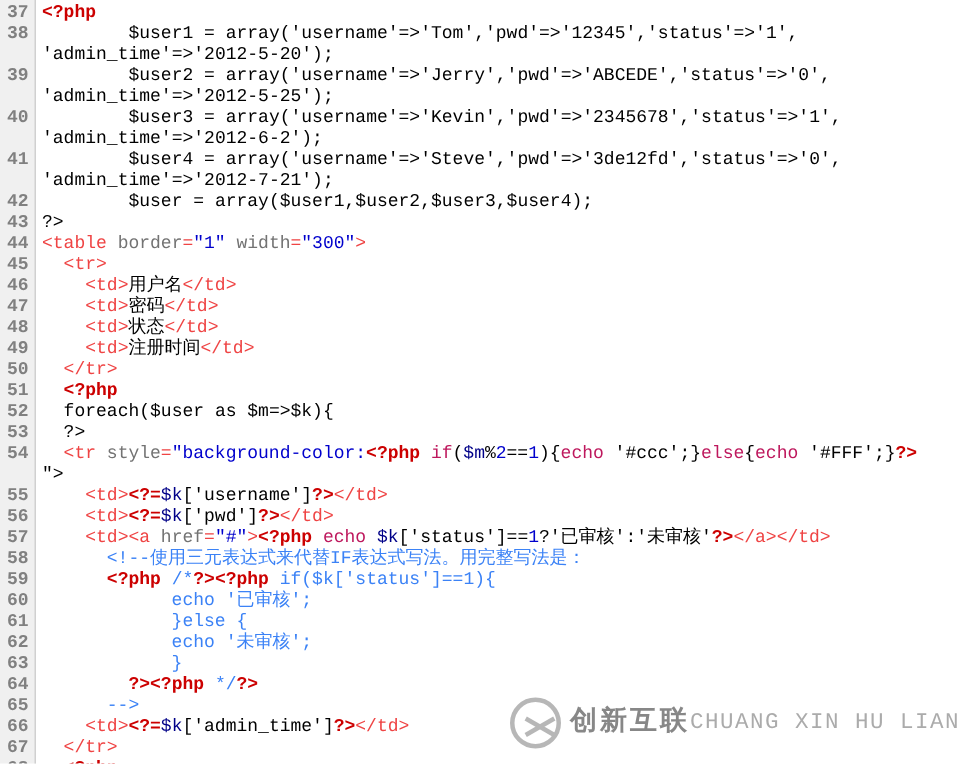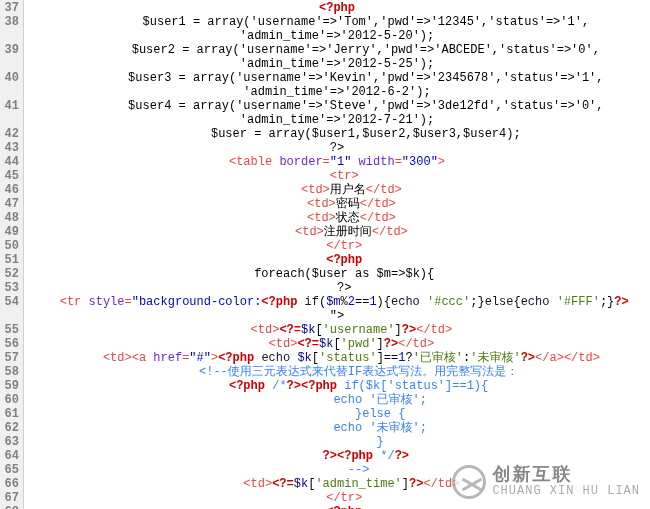--- a/index.html
+++ b/index.html
@@ -27,30 +27,30 @@
     white-space: pre;
     min-width: 24px;
   }
   .code {
     padding: 2px 4px;
     white-space: pre;
     flex: 1;
   }
   .t-phptag   { color: #cc0000; font-weight: bold; }
   .t-var      { color: #000088; }
-  .t-keyword  { color: #0f172a; }
-  .t-string   { color: #4d7c0f; }
+  .t-keyword  { color: #be185d; }
+  .t-string   { color: #000000; }
   .t-num      { color: #0000cc; }
   .t-html     { color: #ef4444; }
-  .t-attr     { color: #6d28d9; }
+  .t-attr     { color: #737373; }
   .t-val      { color: #0000cc; }
   .t-comment  { color: #3b82f6; }
   .t-plain    { color: #000000; }
   .gline { display:block; height: 14px; font-weight: bold; }
-  .cline { display:block; height: 14px; text-align: center; }
+  .cline { display:block; height: 14px; }
   .watermark {
     position: absolute;
     right: 10px;
     bottom: 10px;
     display:flex;
     align-items:center;
     gap:6px;
     opacity:0.7;
     pointer-events:none;
   }
@@ -69,23 +69,23 @@
     content:"";
     position:absolute;
     width:22px;
     height:3px;
     background:#999;
     top:15px;
     left:6px;
   }
   .wm-ico::before{ transform:rotate(30deg);}
   .wm-ico::after{ transform:rotate(-30deg);}
-  .wm-text { display:flex; flex-direction:column; }
+  .wm-text { display:flex; }
   .wm-cn { font-size:18px; font-weight:bold; color:#555; letter-spacing:2px; line-height:1;}
-  .wm-en { font-size:12px; color:#888; letter-spacing:1px; line-height:1.2;}
+  .wm-en { font-size:15px; color:#888; letter-spacing:1px; line-height:1.2;}
 </style>
 </head>
 <body>
 
 <div class="editor">
   <div class="gutter" id="gutter"><span class="gline">37</span><span class="gline">38</span><span class="gline"></span><span class="gline">39</span><span class="gline"></span><span class="gline">40</span><span class="gline"></span><span class="gline">41</span><span class="gline"></span><span class="gline">42</span><span class="gline">43</span><span class="gline">44</span><span class="gline">45</span><span class="gline">46</span><span class="gline">47</span><span class="gline">48</span><span class="gline">49</span><span class="gline">50</span><span class="gline">51</span><span class="gline">52</span><span class="gline">53</span><span class="gline">54</span><span class="gline"></span><span class="gline">55</span><span class="gline">56</span><span class="gline">57</span><span class="gline">58</span><span class="gline">59</span><span class="gline">60</span><span class="gline">61</span><span class="gline">62</span><span class="gline">63</span><span class="gline">64</span><span class="gline">65</span><span class="gline">66</span><span class="gline">67</span><span class="gline">68</span></div>
   <div class="code" id="code"><span class="cline"><span class="t-phptag">&lt;?php</span></span><span class="cline"><span class="t-plain"> </span><span class="t-plain"> </span><span class="t-plain"> </span><span class="t-plain"> </span><span class="t-plain"> </span><span class="t-plain"> </span><span class="t-plain"> </span><span class="t-plain"> </span><span class="t-plain">$</span><span class="t-plain">u</span><span class="t-plain">s</span><span class="t-plain">e</span><span class="t-plain">r</span><span class="t-plain">1</span><span class="t-plain"> </span><span class="t-plain">=</span><span class="t-plain"> </span><span class="t-plain">a</span><span class="t-plain">r</span><span class="t-plain">r</span><span class="t-plain">a</span><span class="t-plain">y</span><span class="t-plain">(</span><span class="t-plain">'</span><span class="t-plain">u</span><span class="t-plain">s</span><span class="t-plain">e</span><span class="t-plain">r</span><span class="t-plain">n</span><span class="t-plain">a</span><span class="t-plain">m</span><span class="t-plain">e</span><span class="t-plain">'</span><span class="t-plain">=</span><span class="t-plain">&gt;</span><span class="t-plain">'</span><span class="t-plain">T</span><span class="t-plain">o</span><span class="t-plain">m</span><span class="t-plain">'</span><span class="t-plain">,</span><span class="t-plain">'</span><span class="t-plain">p</span><span class="t-plain">w</span><span class="t-plain">d</span><span class="t-plain">'</span><span class="t-plain">=</span><span class="t-plain">&gt;</span><span class="t-plain">'</span><span class="t-plain">1</span><span class="t-plain">2</span><span class="t-plain">3</span><span class="t-plain">4</span><span class="t-plain">5</span><span class="t-plain">'</span><span class="t-plain">,</span><span class="t-plain">'</span><span class="t-plain">s</span><span class="t-plain">t</span><span class="t-plain">a</span><span class="t-plain">t</span><span class="t-plain">u</span><span class="t-plain">s</span><span class="t-plain">'</span><span class="t-plain">=</span><span class="t-plain">&gt;</span><span class="t-plain">'</span><span class="t-plain">1</span><span class="t-plain">'</span><span class="t-plain">,</span></span><span class="cline"><span class="t-plain">'</span><span class="t-plain">a</span><span class="t-plain">d</span><span class="t-plain">m</span><span class="t-plain">i</span><span class="t-plain">n</span><span class="t-plain">_</span><span class="t-plain">t</span><span class="t-plain">i</span><span class="t-plain">m</span><span class="t-plain">e</span><span class="t-plain">'</span><span class="t-plain">=</span><span class="t-plain">&gt;</span><span class="t-plain">'</span><span class="t-plain">2</span><span class="t-plain">0</span><span class="t-plain">1</span><span class="t-plain">2</span><span class="t-plain">-</span><span class="t-plain">5</span><span class="t-plain">-</span><span class="t-plain">2</span><span class="t-plain">0</span><span class="t-plain">'</span><span class="t-plain">)</span><span class="t-plain">;</span></span><span class="cline"><span class="t-plain"> </span><span class="t-plain"> </span><span class="t-plain"> </span><span class="t-plain"> </span><span class="t-plain"> </span><span class="t-plain"> </span><span class="t-plain"> </span><span class="t-plain"> </span><span class="t-plain">$</span><span class="t-plain">u</span><span class="t-plain">s</span><span class="t-plain">e</span><span class="t-plain">r</span><span class="t-plain">2</span><span class="t-plain"> </span><span class="t-plain">=</span><span class="t-plain"> </span><span class="t-plain">a</span><span class="t-plain">r</span><span class="t-plain">r</span><span class="t-plain">a</span><span class="t-plain">y</span><span class="t-plain">(</span><span class="t-plain">'</span><span class="t-plain">u</span><span class="t-plain">s</span><span class="t-plain">e</span><span class="t-plain">r</span><span class="t-plain">n</span><span class="t-plain">a</span><span class="t-plain">m</span><span class="t-plain">e</span><span class="t-plain">'</span><span class="t-plain">=</span><span class="t-plain">&gt;</span><span class="t-plain">'</span><span class="t-plain">J</span><span class="t-plain">e</span><span class="t-plain">r</span><span class="t-plain">r</span><span class="t-plain">y</span><span class="t-plain">'</span><span class="t-plain">,</span><span class="t-plain">'</span><span class="t-plain">p</span><span class="t-plain">w</span><span class="t-plain">d</span><span class="t-plain">'</span><span class="t-plain">=</span><span class="t-plain">&gt;</span><span class="t-plain">'</span><span class="t-plain">A</span><span class="t-plain">B</span><span class="t-plain">C</span><span class="t-plain">E</span><span class="t-plain">D</span><span class="t-plain">E</span><span class="t-plain">'</span><span class="t-plain">,</span><span class="t-plain">'</span><span class="t-plain">s</span><span class="t-plain">t</span><span class="t-plain">a</span><span class="t-plain">t</span><span class="t-plain">u</span><span class="t-plain">s</span><span class="t-plain">'</span><span class="t-plain">=</span><span class="t-plain">&gt;</span><span class="t-plain">'</span><span class="t-plain">0</span><span class="t-plain">'</span><span class="t-plain">,</span></span><span class="cline"><span class="t-plain">'</span><span class="t-plain">a</span><span class="t-plain">d</span><span class="t-plain">m</span><span class="t-plain">i</span><span class="t-plain">n</span><span class="t-plain">_</span><span class="t-plain">t</span><span class="t-plain">i</span><span class="t-plain">m</span><span class="t-plain">e</span><span class="t-plain">'</span><span class="t-plain">=</span><span class="t-plain">&gt;</span><span class="t-plain">'</span><span class="t-plain">2</span><span class="t-plain">0</span><span class="t-plain">1</span><span class="t-plain">2</span><span class="t-plain">-</span><span class="t-plain">5</span><span class="t-plain">-</span><span class="t-plain">2</span><span class="t-plain">5</span><span class="t-plain">'</span><span class="t-plain">)</span><span class="t-plain">;</span></span><span class="cline"><span class="t-plain"> </span><span class="t-plain"> </span><span class="t-plain"> </span><span class="t-plain"> </span><span class="t-plain"> </span><span class="t-plain"> </span><span class="t-plain"> </span><span class="t-plain"> </span><span class="t-plain">$</span><span class="t-plain">u</span><span class="t-plain">s</span><span class="t-plain">e</span><span class="t-plain">r</span><span class="t-plain">3</span><span class="t-plain"> </span><span class="t-plain">=</span><span class="t-plain"> </span><span class="t-plain">a</span><span class="t-plain">r</span><span class="t-plain">r</span><span class="t-plain">a</span><span class="t-plain">y</span><span class="t-plain">(</span><span class="t-plain">'</span><span class="t-plain">u</span><span class="t-plain">s</span><span class="t-plain">e</span><span class="t-plain">r</span><span class="t-plain">n</span><span class="t-plain">a</span><span class="t-plain">m</span><span class="t-plain">e</span><span class="t-plain">'</span><span class="t-plain">=</span><span class="t-plain">&gt;</span><span class="t-plain">'</span><span class="t-plain">K</span><span class="t-plain">e</span><span class="t-plain">v</span><span class="t-plain">i</span><span class="t-plain">n</span><span class="t-plain">'</span><span class="t-plain">,</span><span class="t-plain">'</span><span class="t-plain">p</span><span class="t-plain">w</span><span class="t-plain">d</span><span class="t-plain">'</span><span class="t-plain">=</span><span class="t-plain">&gt;</span><span class="t-plain">'</span><span class="t-plain">2</span><span class="t-plain">3</span><span class="t-plain">4</span><span class="t-plain">5</span><span class="t-plain">6</span><span class="t-plain">7</span><span class="t-plain">8</span><span class="t-plain">'</span><span class="t-plain">,</span><span class="t-plain">'</span><span class="t-plain">s</span><span class="t-plain">t</span><span class="t-plain">a</span><span class="t-plain">t</span><span class="t-plain">u</span><span class="t-plain">s</span><span class="t-plain">'</span><span class="t-plain">=</span><span class="t-plain">&gt;</span><span class="t-plain">'</span><span class="t-plain">1</span><span class="t-plain">'</span><span class="t-plain">,</span></span><span class="cline"><span class="t-plain">'</span><span class="t-plain">a</span><span class="t-plain">d</span><span class="t-plain">m</span><span class="t-plain">i</span><span class="t-plain">n</span><span class="t-plain">_</span><span class="t-plain">t</span><span class="t-plain">i</span><span class="t-plain">m</span><span class="t-plain">e</span><span class="t-plain">'</span><span class="t-plain">=</span><span class="t-plain">&gt;</span><span class="t-plain">'</span><span class="t-plain">2</span><span class="t-plain">0</span><span class="t-plain">1</span><span class="t-plain">2</span><span class="t-plain">-</span><span class="t-plain">6</span><span class="t-plain">-</span><span class="t-plain">2</span><span class="t-plain">'</span><span class="t-plain">)</span><span class="t-plain">;</span></span><span class="cline"><span class="t-plain"> </span><span class="t-plain"> </span><span class="t-plain"> </span><span class="t-plain"> </span><span class="t-plain"> </span><span class="t-plain"> </span><span class="t-plain"> </span><span class="t-plain"> </span><span class="t-plain">$</span><span class="t-plain">u</span><span class="t-plain">s</span><span class="t-plain">e</span><span class="t-plain">r</span><span class="t-plain">4</span><span class="t-plain"> </span><span class="t-plain">=</span><span class="t-plain"> </span><span class="t-plain">a</span><span class="t-plain">r</span><span class="t-plain">r</span><span class="t-plain">a</span><span class="t-plain">y</span><span class="t-plain">(</span><span class="t-plain">'</span><span class="t-plain">u</span><span class="t-plain">s</span><span class="t-plain">e</span><span class="t-plain">r</span><span class="t-plain">n</span><span class="t-plain">a</span><span class="t-plain">m</span><span class="t-plain">e</span><span class="t-plain">'</span><span class="t-plain">=</span><span class="t-plain">&gt;</span><span class="t-plain">'</span><span class="t-plain">S</span><span class="t-plain">t</span><span class="t-plain">e</span><span class="t-plain">v</span><span class="t-plain">e</span><span class="t-plain">'</span><span class="t-plain">,</span><span class="t-plain">'</span><span class="t-plain">p</span><span class="t-plain">w</span><span class="t-plain">d</span><span class="t-plain">'</span><span class="t-plain">=</span><span class="t-plain">&gt;</span><span class="t-plain">'</span><span class="t-plain">3</span><span class="t-plain">d</span><span class="t-plain">e</span><span class="t-plain">1</span><span class="t-plain">2</span><span class="t-plain">f</span><span class="t-plain">d</span><span class="t-plain">'</span><span class="t-plain">,</span><span class="t-plain">'</span><span class="t-plain">s</span><span class="t-plain">t</span><span class="t-plain">a</span><span class="t-plain">t</span><span class="t-plain">u</span><span class="t-plain">s</span><span class="t-plain">'</span><span class="t-plain">=</span><span class="t-plain">&gt;</span><span class="t-plain">'</span><span class="t-plain">0</span><span class="t-plain">'</span><span class="t-plain">,</span></span><span class="cline"><span class="t-plain">'</span><span class="t-plain">a</span><span class="t-plain">d</span><span class="t-plain">m</span><span class="t-plain">i</span><span class="t-plain">n</span><span class="t-plain">_</span><span class="t-plain">t</span><span class="t-plain">i</span><span class="t-plain">m</span><span class="t-plain">e</span><span class="t-plain">'</span><span class="t-plain">=</span><span class="t-plain">&gt;</span><span class="t-plain">'</span><span class="t-plain">2</span><span class="t-plain">0</span><span class="t-plain">1</span><span class="t-plain">2</span><span class="t-plain">-</span><span class="t-plain">7</span><span class="t-plain">-</span><span class="t-plain">2</span><span class="t-plain">1</span><span class="t-plain">'</span><span class="t-plain">)</span><span class="t-plain">;</span></span><span class="cline"><span class="t-plain"> </span><span class="t-plain"> </span><span class="t-plain"> </span><span class="t-plain"> </span><span class="t-plain"> </span><span class="t-plain"> </span><span class="t-plain"> </span><span class="t-plain"> </span><span class="t-plain">$</span><span class="t-plain">u</span><span class="t-plain">s</span><span class="t-plain">e</span><span class="t-plain">r</span><span class="t-plain"> </span><span class="t-plain">=</span><span class="t-plain"> </span><span class="t-plain">a</span><span class="t-plain">r</span><span class="t-plain">r</span><span class="t-plain">a</span><span class="t-plain">y</span><span class="t-plain">(</span><span class="t-plain">$</span><span class="t-plain">u</span><span class="t-plain">s</span><span class="t-plain">e</span><span class="t-plain">r</span><span class="t-plain">1</span><span class="t-plain">,</span><span class="t-plain">$</span><span class="t-plain">u</span><span class="t-plain">s</span><span class="t-plain">e</span><span class="t-plain">r</span><span class="t-plain">2</span><span class="t-plain">,</span><span class="t-plain">$</span><span class="t-plain">u</span><span class="t-plain">s</span><span class="t-plain">e</span><span class="t-plain">r</span><span class="t-plain">3</span><span class="t-plain">,</span><span class="t-plain">$</span><span class="t-plain">u</span><span class="t-plain">s</span><span class="t-plain">e</span><span class="t-plain">r</span><span class="t-plain">4</span><span class="t-plain">)</span><span class="t-plain">;</span></span><span class="cline"><span class="t-plain">?</span><span class="t-plain">&gt;</span></span><span class="cline"><span class="t-html">&lt;table</span> <span class="t-attr">border</span><span class="t-html">=</span><span class="t-val">"1"</span> <span class="t-attr">width</span><span class="t-html">=</span><span class="t-val">"300"</span><span class="t-html">&gt;</span></span><span class="cline"><span class="t-plain"> </span><span class="t-plain"> </span><span class="t-html">&lt;tr</span><span class="t-html">&gt;</span></span><span class="cline"><span class="t-plain"> </span><span class="t-plain"> </span><span class="t-plain"> </span><span class="t-plain"> </span><span class="t-html">&lt;td</span><span class="t-html">&gt;</span><span class="t-plain">用</span><span class="t-plain">户</span><span class="t-plain">名</span><span class="t-html">&lt;/td</span><span class="t-html">&gt;</span></span><span class="cline"><span class="t-plain"> </span><span class="t-plain"> </span><span class="t-plain"> </span><span class="t-plain"> </span><span class="t-html">&lt;td</span><span class="t-html">&gt;</span><span class="t-plain">密</span><span class="t-plain">码</span><span class="t-html">&lt;/td</span><span class="t-html">&gt;</span></span><span class="cline"><span class="t-plain"> </span><span class="t-plain"> </span><span class="t-plain"> </span><span class="t-plain"> </span><span class="t-html">&lt;td</span><span class="t-html">&gt;</span><span class="t-plain">状</span><span class="t-plain">态</span><span class="t-html">&lt;/td</span><span class="t-html">&gt;</span></span><span class="cline"><span class="t-plain"> </span><span class="t-plain"> </span><span class="t-plain"> </span><span class="t-plain"> </span><span class="t-html">&lt;td</span><span class="t-html">&gt;</span><span class="t-plain">注</span><span class="t-plain">册</span><span class="t-plain">时</span><span class="t-plain">间</span><span class="t-html">&lt;/td</span><span class="t-html">&gt;</span></span><span class="cline"><span class="t-plain"> </span><span class="t-plain"> </span><span class="t-html">&lt;/tr</span><span class="t-html">&gt;</span></span><span class="cline"><span class="t-plain"> </span><span class="t-plain"> </span><span class="t-phptag">&lt;?php</span></span><span class="cline"><span class="t-plain"> </span><span class="t-plain"> </span><span class="t-plain">f</span><span class="t-plain">o</span><span class="t-plain">r</span><span class="t-plain">e</span><span class="t-plain">a</span><span class="t-plain">c</span><span class="t-plain">h</span><span class="t-plain">(</span><span class="t-plain">$</span><span class="t-plain">u</span><span class="t-plain">s</span><span class="t-plain">e</span><span class="t-plain">r</span><span class="t-plain"> </span><span class="t-plain">a</span><span class="t-plain">s</span><span class="t-plain"> </span><span class="t-plain">$</span><span class="t-plain">m</span><span class="t-plain">=</span><span class="t-plain">&gt;</span><span class="t-plain">$</span><span class="t-plain">k</span><span class="t-plain">)</span><span class="t-plain">{</span></span><span class="cline"><span class="t-plain"> </span><span class="t-plain"> </span><span class="t-plain">?</span><span class="t-plain">&gt;</span></span><span class="cline"><span class="t-plain"> </span><span class="t-plain"> </span><span class="t-html">&lt;tr</span> <span class="t-attr">style</span><span class="t-html">=</span><span class="t-val">"background-color:</span><span class="t-phptag">&lt;?php</span><span class="t-plain"> </span><span class="t-keyword">if</span><span class="t-plain">(</span><span class="t-var">$m</span><span class="t-plain">%</span><span class="t-num">2</span><span class="t-plain">=</span><span class="t-plain">=</span><span class="t-num">1</span><span class="t-plain">)</span><span class="t-plain">{</span><span class="t-keyword">echo</span><span class="t-plain"> </span><span class="t-string">'#ccc'</span><span class="t-plain">;</span><span class="t-plain">}</span><span class="t-keyword">else</span><span class="t-plain">{</span><span class="t-keyword">echo</span><span class="t-plain"> </span><span class="t-string">'#FFF'</span><span class="t-plain">;</span><span class="t-plain">}</span><span class="t-phptag">?&gt;</span><span class="t-val"></span></span><span class="cline"><span class="t-plain">"</span><span class="t-plain">&gt;</span></span><span class="cline"><span class="t-plain"> </span><span class="t-plain"> </span><span class="t-plain"> </span><span class="t-plain"> </span><span class="t-html">&lt;td</span><span class="t-html">&gt;</span><span class="t-phptag">&lt;?=</span><span class="t-var">$k</span><span class="t-plain">[</span><span class="t-string">'username'</span><span class="t-plain">]</span><span class="t-phptag">?&gt;</span><span class="t-html">&lt;/td</span><span class="t-html">&gt;</span></span><span class="cline"><span class="t-plain"> </span><span class="t-plain"> </span><span class="t-plain"> </span><span class="t-plain"> </span><span class="t-html">&lt;td</span><span class="t-html">&gt;</span><span class="t-phptag">&lt;?=</span><span class="t-var">$k</span><span class="t-plain">[</span><span class="t-string">'pwd'</span><span class="t-plain">]</span><span class="t-phptag">?&gt;</span><span class="t-html">&lt;/td</span><span class="t-html">&gt;</span></span><span class="cline"><span class="t-plain"> </span><span class="t-plain"> </span><span class="t-plain"> </span><span class="t-plain"> </span><span class="t-html">&lt;td</span><span class="t-html">&gt;</span><span class="t-html">&lt;a</span> <span class="t-attr">href</span><span class="t-html">=</span><span class="t-val">"#"</span><span class="t-html">&gt;</span><span class="t-phptag">&lt;?php</span><span class="t-plain"> </span><span class="t-keyword">echo</span><span class="t-plain"> </span><span class="t-var">$k</span><span class="t-plain">[</span><span class="t-string">'status'</span><span class="t-plain">]</span><span class="t-plain">=</span><span class="t-plain">=</span><span class="t-num">1</span><span class="t-plain">?</span><span class="t-string">'已审核'</span><span class="t-plain">:</span><span class="t-string">'未审核'</span><span class="t-phptag">?&gt;</span><span class="t-html">&lt;/a</span><span class="t-html">&gt;</span><span class="t-html">&lt;/td</span><span class="t-html">&gt;</span></span><span class="cline"><span class="t-comment">      &lt;!--使用三元表达式来代替IF表达式写法。用完整写法是：</span></span><span class="cline"><span class="t-comment"> </span><span class="t-comment"> </span><span class="t-comment"> </span><span class="t-comment"> </span><span class="t-comment"> </span><span class="t-comment"> </span><span class="t-phptag">&lt;?php</span><span class="t-comment"> </span><span class="t-comment">/</span><span class="t-comment">*</span><span class="t-phptag">?&gt;</span><span class="t-phptag">&lt;?php</span><span class="t-comment"> </span><span class="t-comment">i</span><span class="t-comment">f</span><span class="t-comment">(</span><span class="t-comment">$</span><span class="t-comment">k</span><span class="t-comment">[</span><span class="t-comment">'</span><span class="t-comment">s</span><span class="t-comment">t</span><span class="t-comment">a</span><span class="t-comment">t</span><span class="t-comment">u</span><span class="t-comment">s</span><span class="t-comment">'</span><span class="t-comment">]</span><span class="t-comment">=</span><span class="t-comment">=</span><span class="t-comment">1</span><span class="t-comment">)</span><span class="t-comment">{</span></span><span class="cline"><span class="t-comment">            echo '已审核';</span></span><span class="cline"><span class="t-comment">            }else {</span></span><span class="cline"><span class="t-comment">            echo '未审核';</span></span><span class="cline"><span class="t-comment">            }</span></span><span class="cline"><span class="t-comment"> </span><span class="t-comment"> </span><span class="t-comment"> </span><span class="t-comment"> </span><span class="t-comment"> </span><span class="t-comment"> </span><span class="t-comment"> </span><span class="t-comment"> </span><span class="t-phptag">?&gt;</span><span class="t-phptag">&lt;?php</span><span class="t-comment"> </span><span class="t-comment">*</span><span class="t-comment">/</span><span class="t-phptag">?&gt;</span></span><span class="cline"><span class="t-comment">      --&gt;</span></span><span class="cline"><span class="t-plain"> </span><span class="t-plain"> </span><span class="t-plain"> </span><span class="t-plain"> </span><span class="t-html">&lt;td</span><span class="t-html">&gt;</span><span class="t-phptag">&lt;?=</span><span class="t-var">$k</span><span class="t-plain">[</span><span class="t-string">'admin_time'</span><span class="t-plain">]</span><span class="t-phptag">?&gt;</span><span class="t-html">&lt;/td</span><span class="t-html">&gt;</span></span><span class="cline"><span class="t-plain"> </span><span class="t-plain"> </span><span class="t-html">&lt;/tr</span><span class="t-html">&gt;</span></span><span class="cline"><span class="t-plain"> </span><span class="t-plain"> </span><span class="t-phptag">&lt;?php</span></span></div>
 </div>
 
 <div class="watermark">

